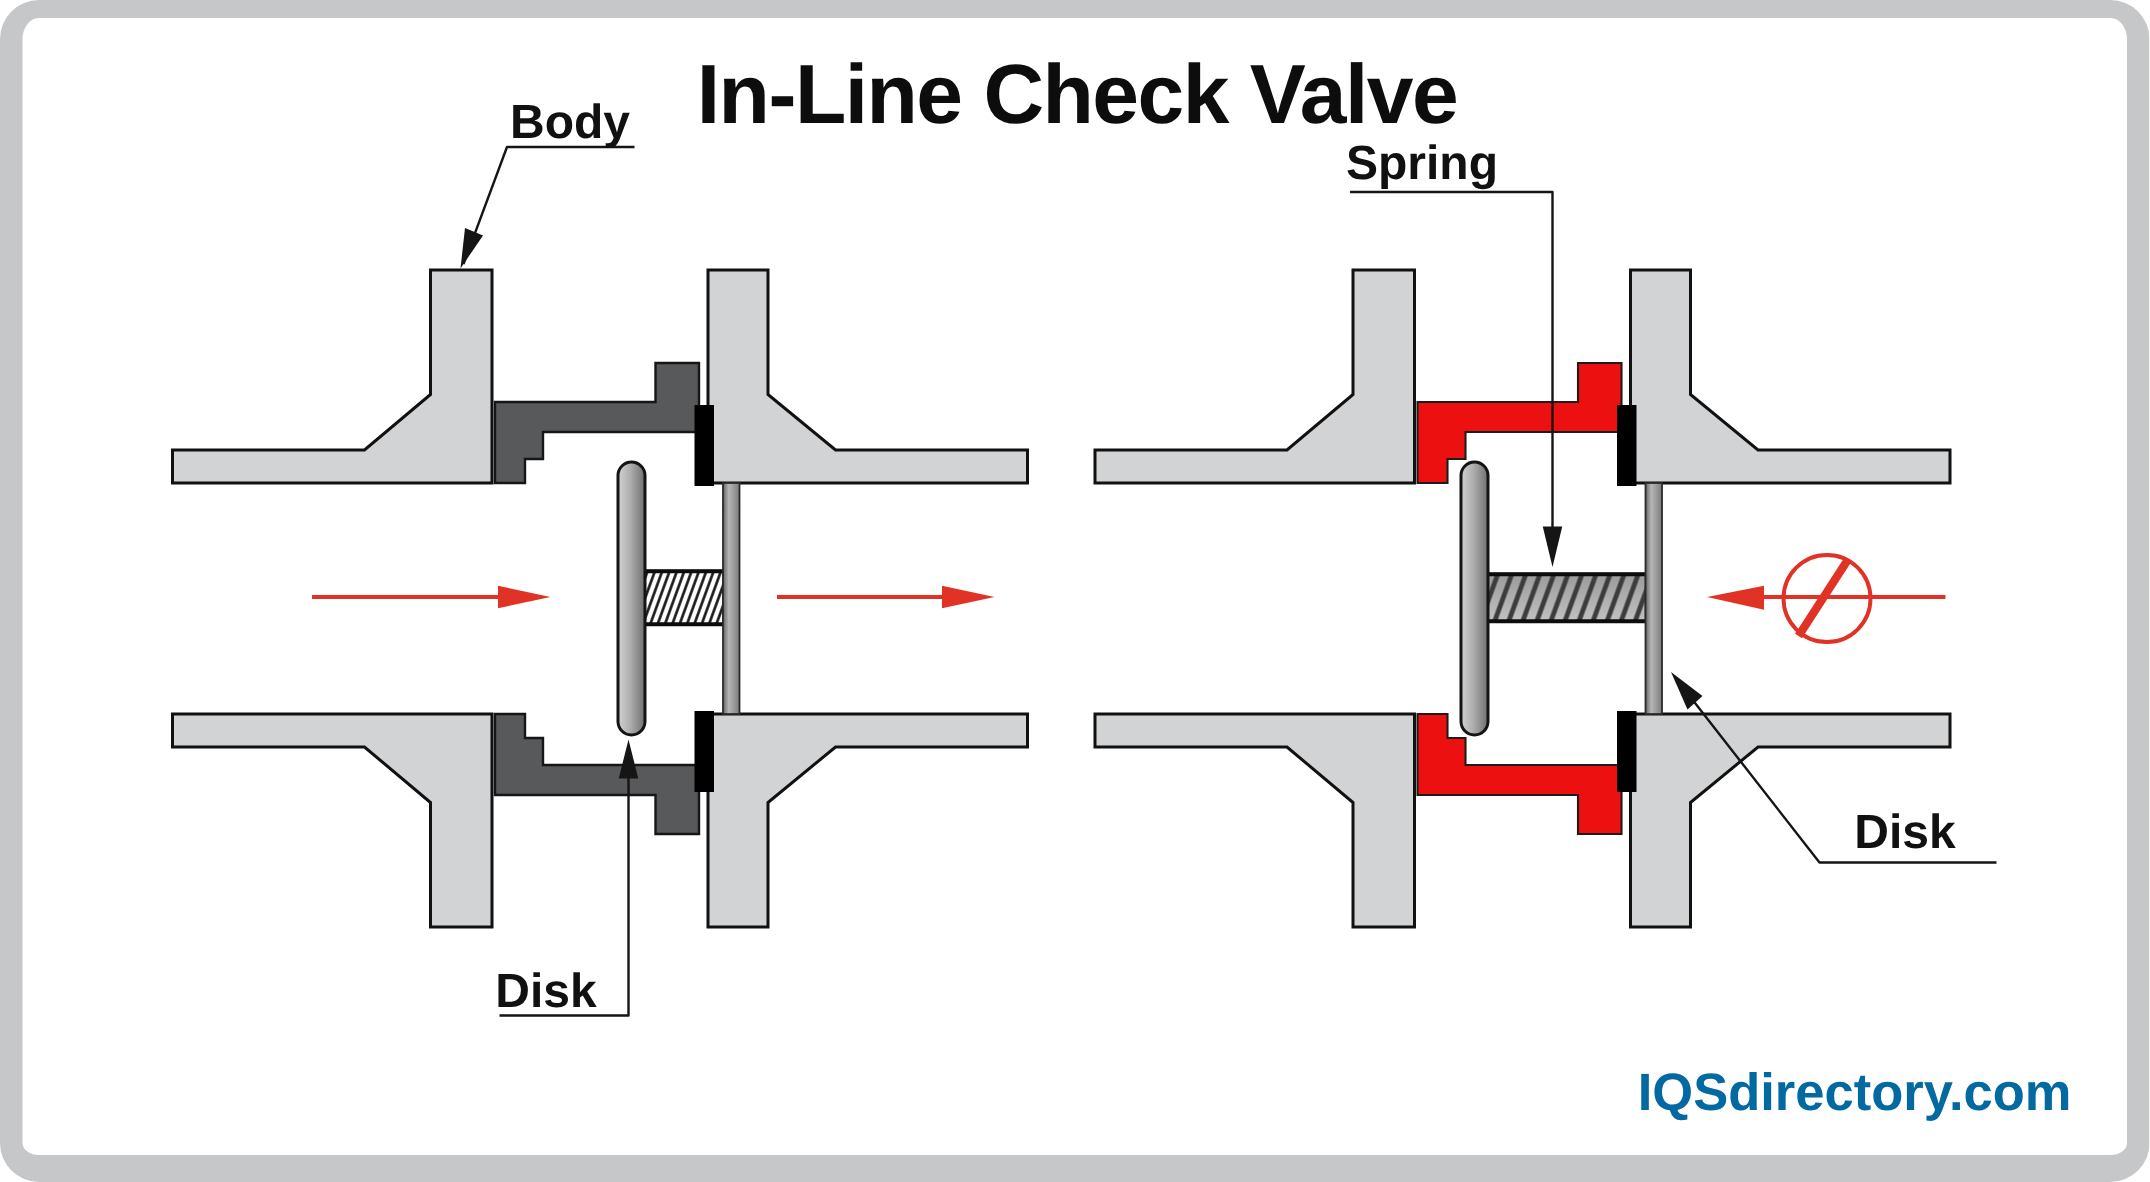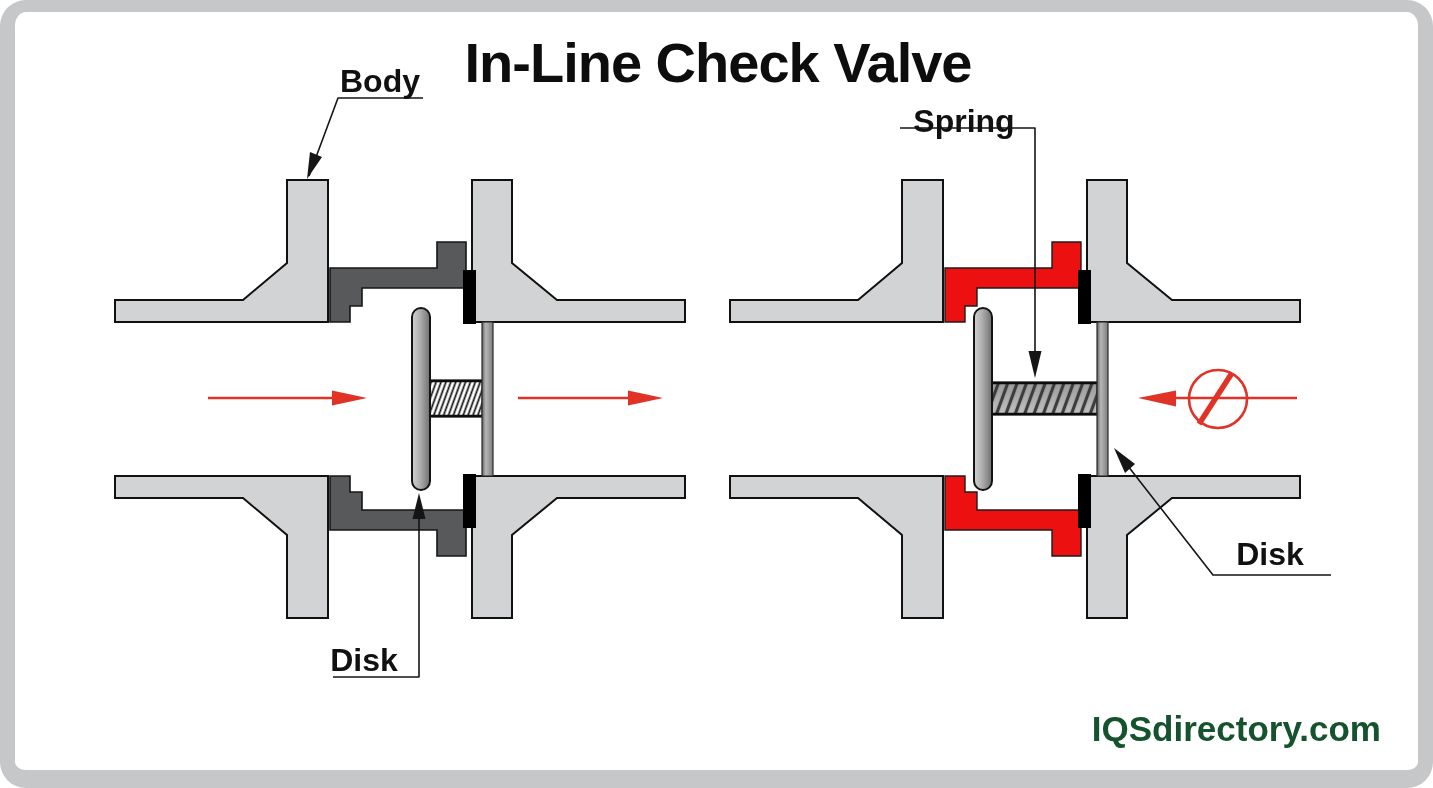--- a/index.html
+++ b/index.html
@@ -7,24 +7,24 @@
          font-family:"Liberation Sans",sans-serif;}
   #diagram-svg{position:absolute;left:0;top:0;width:1433px;height:788px;}
   .frame{position:absolute;left:0;top:0;right:0;bottom:0;box-sizing:border-box;
          border:15px solid #c5c7c9;border-top-width:12px;border-bottom-width:18px;
          border-radius:26px;pointer-events:none;}
   .title{position:absolute;left:718px;top:30px;transform:translateX(-50%);
          font-size:56px;font-weight:700;color:#0d0d0d;white-space:nowrap;letter-spacing:-1px;}
   .part-label{position:absolute;transform:translateX(-50%);font-size:32px;font-weight:700;
          color:#111;white-space:nowrap;}
   .lbl-body{left:380px;top:63px;}
-  .lbl-spring{left:948px;top:103px;margin-left:16px;}
+  .lbl-spring{left:948px;top:90px;}
   .lbl-disk{left:364px;top:642px;}
   .lbl-guide{left:1270px;top:536px;}
-  .watermark{position:absolute;right:52px;top:709px;font-size:35px;font-weight:700;color:#14532d;}
+  .watermark{position:absolute;right:52px;top:709px;font-size:35px;font-weight:700;color:#0369a1;}
   .flange{fill:#d2d3d4;stroke:#111;stroke-width:2;}
   .body-dark{stroke:#161616;stroke-width:1.6;}
   .body-red{stroke:#1c1c1c;stroke-width:1.4;}
   .seat{fill:#000;}
   .disk{fill:url(#diskGrad);stroke:#141414;stroke-width:2;}
   .guide{fill:url(#guideGrad);stroke:#2b2b2b;stroke-width:1.2;}
   .leader{fill:none;stroke:#151515;stroke-width:1.6;stroke-linejoin:round;}
   .leader-head{fill:#151515;stroke:none;}
   .flow-line{stroke:#e13226;stroke-width:2.6;}
   .flow-head{fill:#e13226;}

